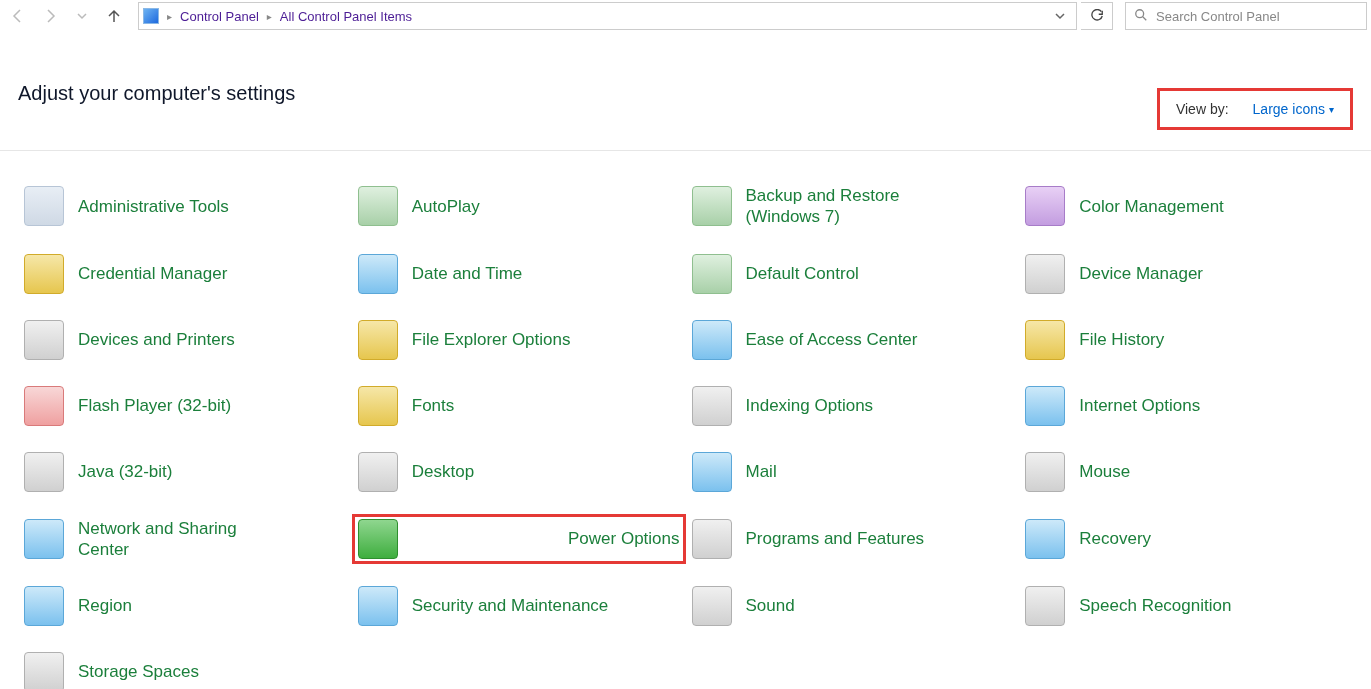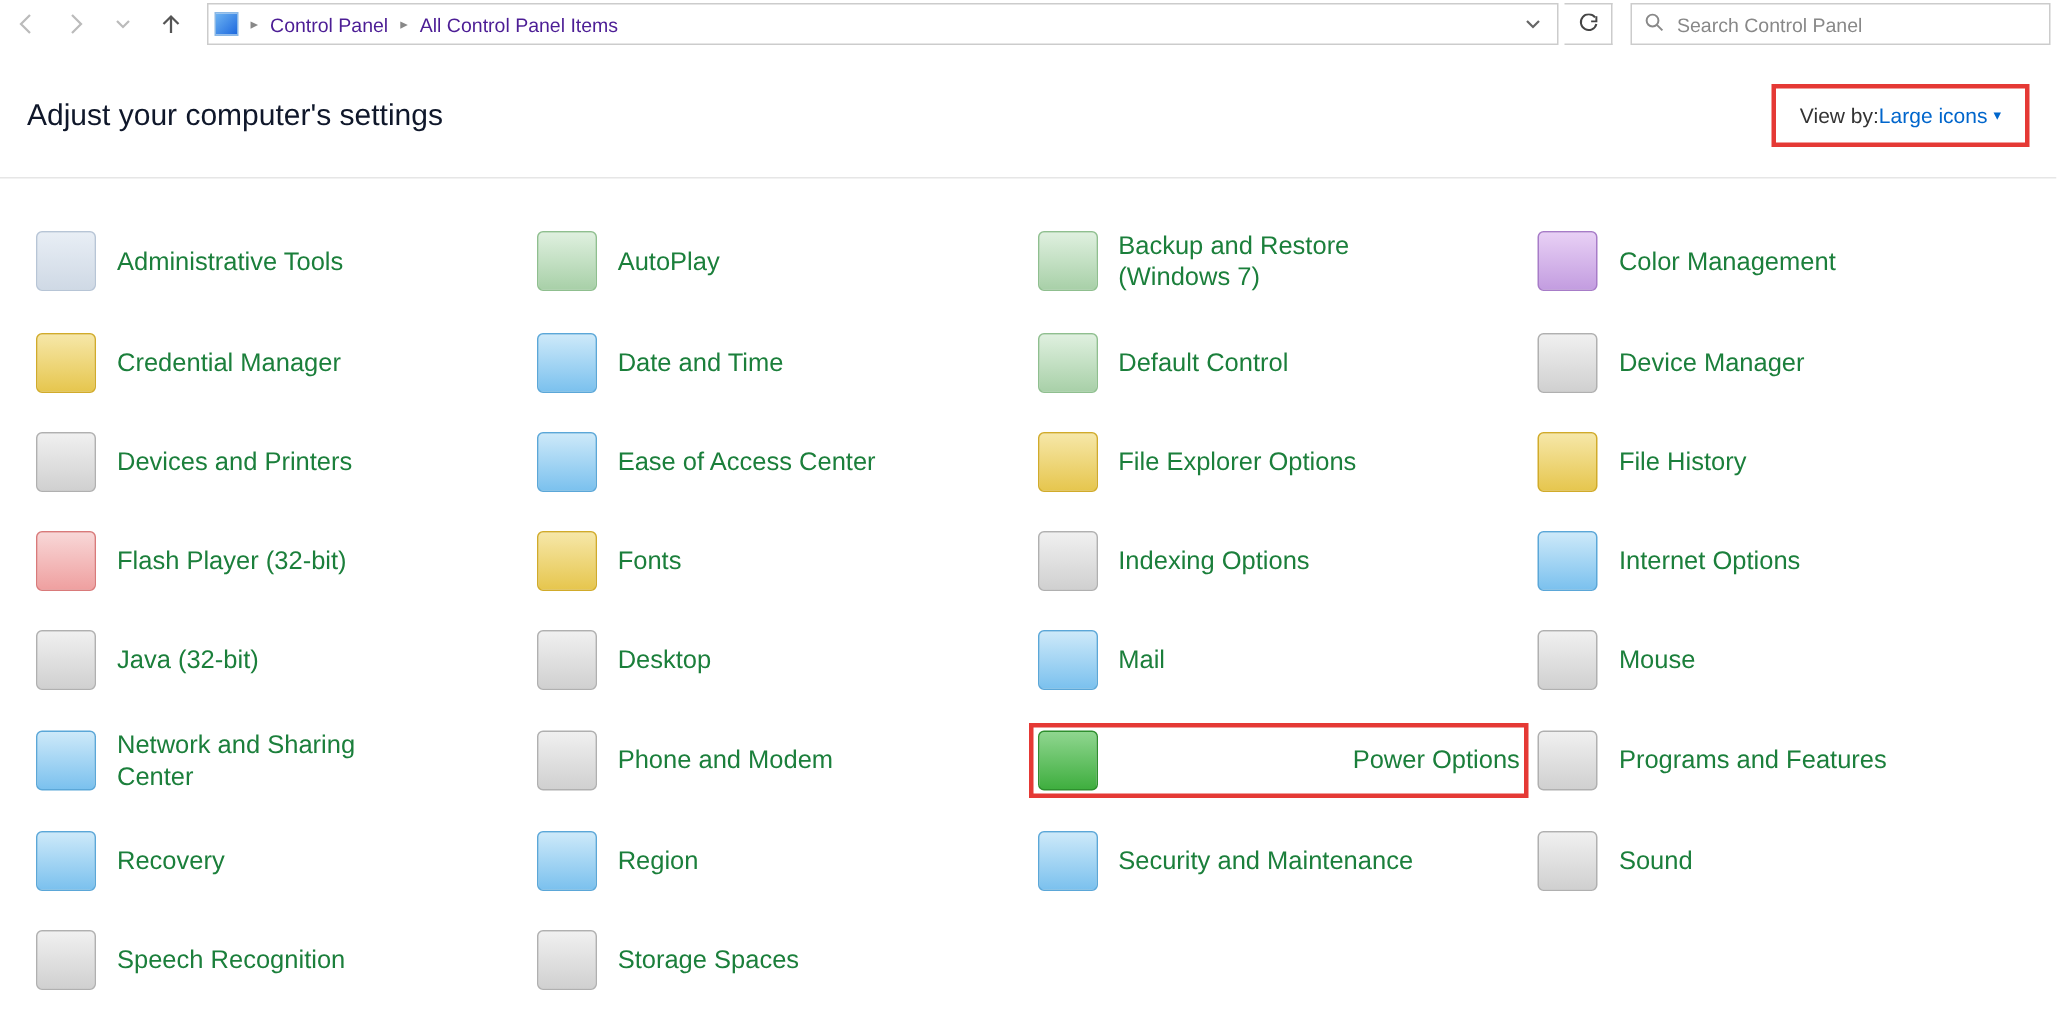--- a/index.html
+++ b/index.html
@@ -64,21 +64,21 @@
     font-size: 12px;
   }
   .refresh-btn {
     width: 32px; height: 28px;
     border: 1px solid #ccc;
     border-left: none;
     display: flex; align-items: center; justify-content: center;
     font-size: 14px; color: #333;
   }
   .search-box {
-    width: 280px; height: 28px;
+    width: 242px; height: 28px;
     border: 1px solid #ccc;
     margin-left: 8px;
     display: flex; align-items: center;
     padding: 0 8px; gap: 8px;
   }
   .search-box input {
     border: none; outline: none;
     flex: 1; font-size: 13px;
     color: #555;
   }
@@ -92,23 +92,24 @@
     justify-content: space-between;
     padding: 24px 18px 20px 18px;
     border-bottom: 1px solid #e6e6e6;
   }
   .page-title {
     color: #0f172a;
     font-size: 20px;
     font-weight: 400;
   }
   .viewby-box {
-    display: flex; align-items: center; gap: 0;
+    display: flex; align-items: center; gap: 24px;
     padding: 10px 16px;
     border: 3px solid #e53935;
+    margin-top: 32px;
   }
   .viewby-label { color: #333; font-size: 14px; }
   .viewby-value {
     color: #0066cc; font-size: 14px;
     display: flex; align-items: center; gap: 4px;
   }
   .viewby-value .chev { font-size: 10px; }
 
   
   .grid {
@@ -253,28 +254,28 @@
     </div>
     <div class="item">
       <div class="item-icon ic-7"></div>
       <div class="item-label">Device Manager</div>
     </div>
     <div class="item">
       <div class="item-icon ic-7"></div>
       <div class="item-label">Devices and Printers</div>
     </div>
     <div class="item">
-      <div class="item-icon ic-5"></div>
-      <div class="item-label">Ease of Access Center</div>
-    </div>
-    <div class="item">
       <div class="item-icon ic-3"></div>
       <div class="item-label">File Explorer Options</div>
     </div>
     <div class="item">
+      <div class="item-icon ic-5"></div>
+      <div class="item-label">Ease of Access Center</div>
+    </div>
+    <div class="item">
       <div class="item-icon ic-3"></div>
       <div class="item-label">File History</div>
     </div>
     <div class="item">
       <div class="item-icon ic-6"></div>
       <div class="item-label">Flash Player (32-bit)</div>
     </div>
     <div class="item">
       <div class="item-icon ic-3"></div>
       <div class="item-label">Fonts</div>
@@ -299,24 +300,20 @@
       <div class="item-icon ic-5"></div>
       <div class="item-label">Mail</div>
     </div>
     <div class="item">
       <div class="item-icon ic-7"></div>
       <div class="item-label">Mouse</div>
     </div>
     <div class="item">
       <div class="item-icon ic-5"></div>
       <div class="item-label">Network and Sharing Center</div>
-    </div>
-    <div class="item">
-      <div class="item-icon ic-7"></div>
-      <div class="item-label">Phone and Modem</div>
     </div>
     <div class="item highlighted">
       <div class="item-icon ic-8"></div>
       <div class="item-label">Power Options</div>
     </div>
     <div class="item">
       <div class="item-icon ic-7"></div>
       <div class="item-label">Programs and Features</div>
     </div>
     <div class="item">

